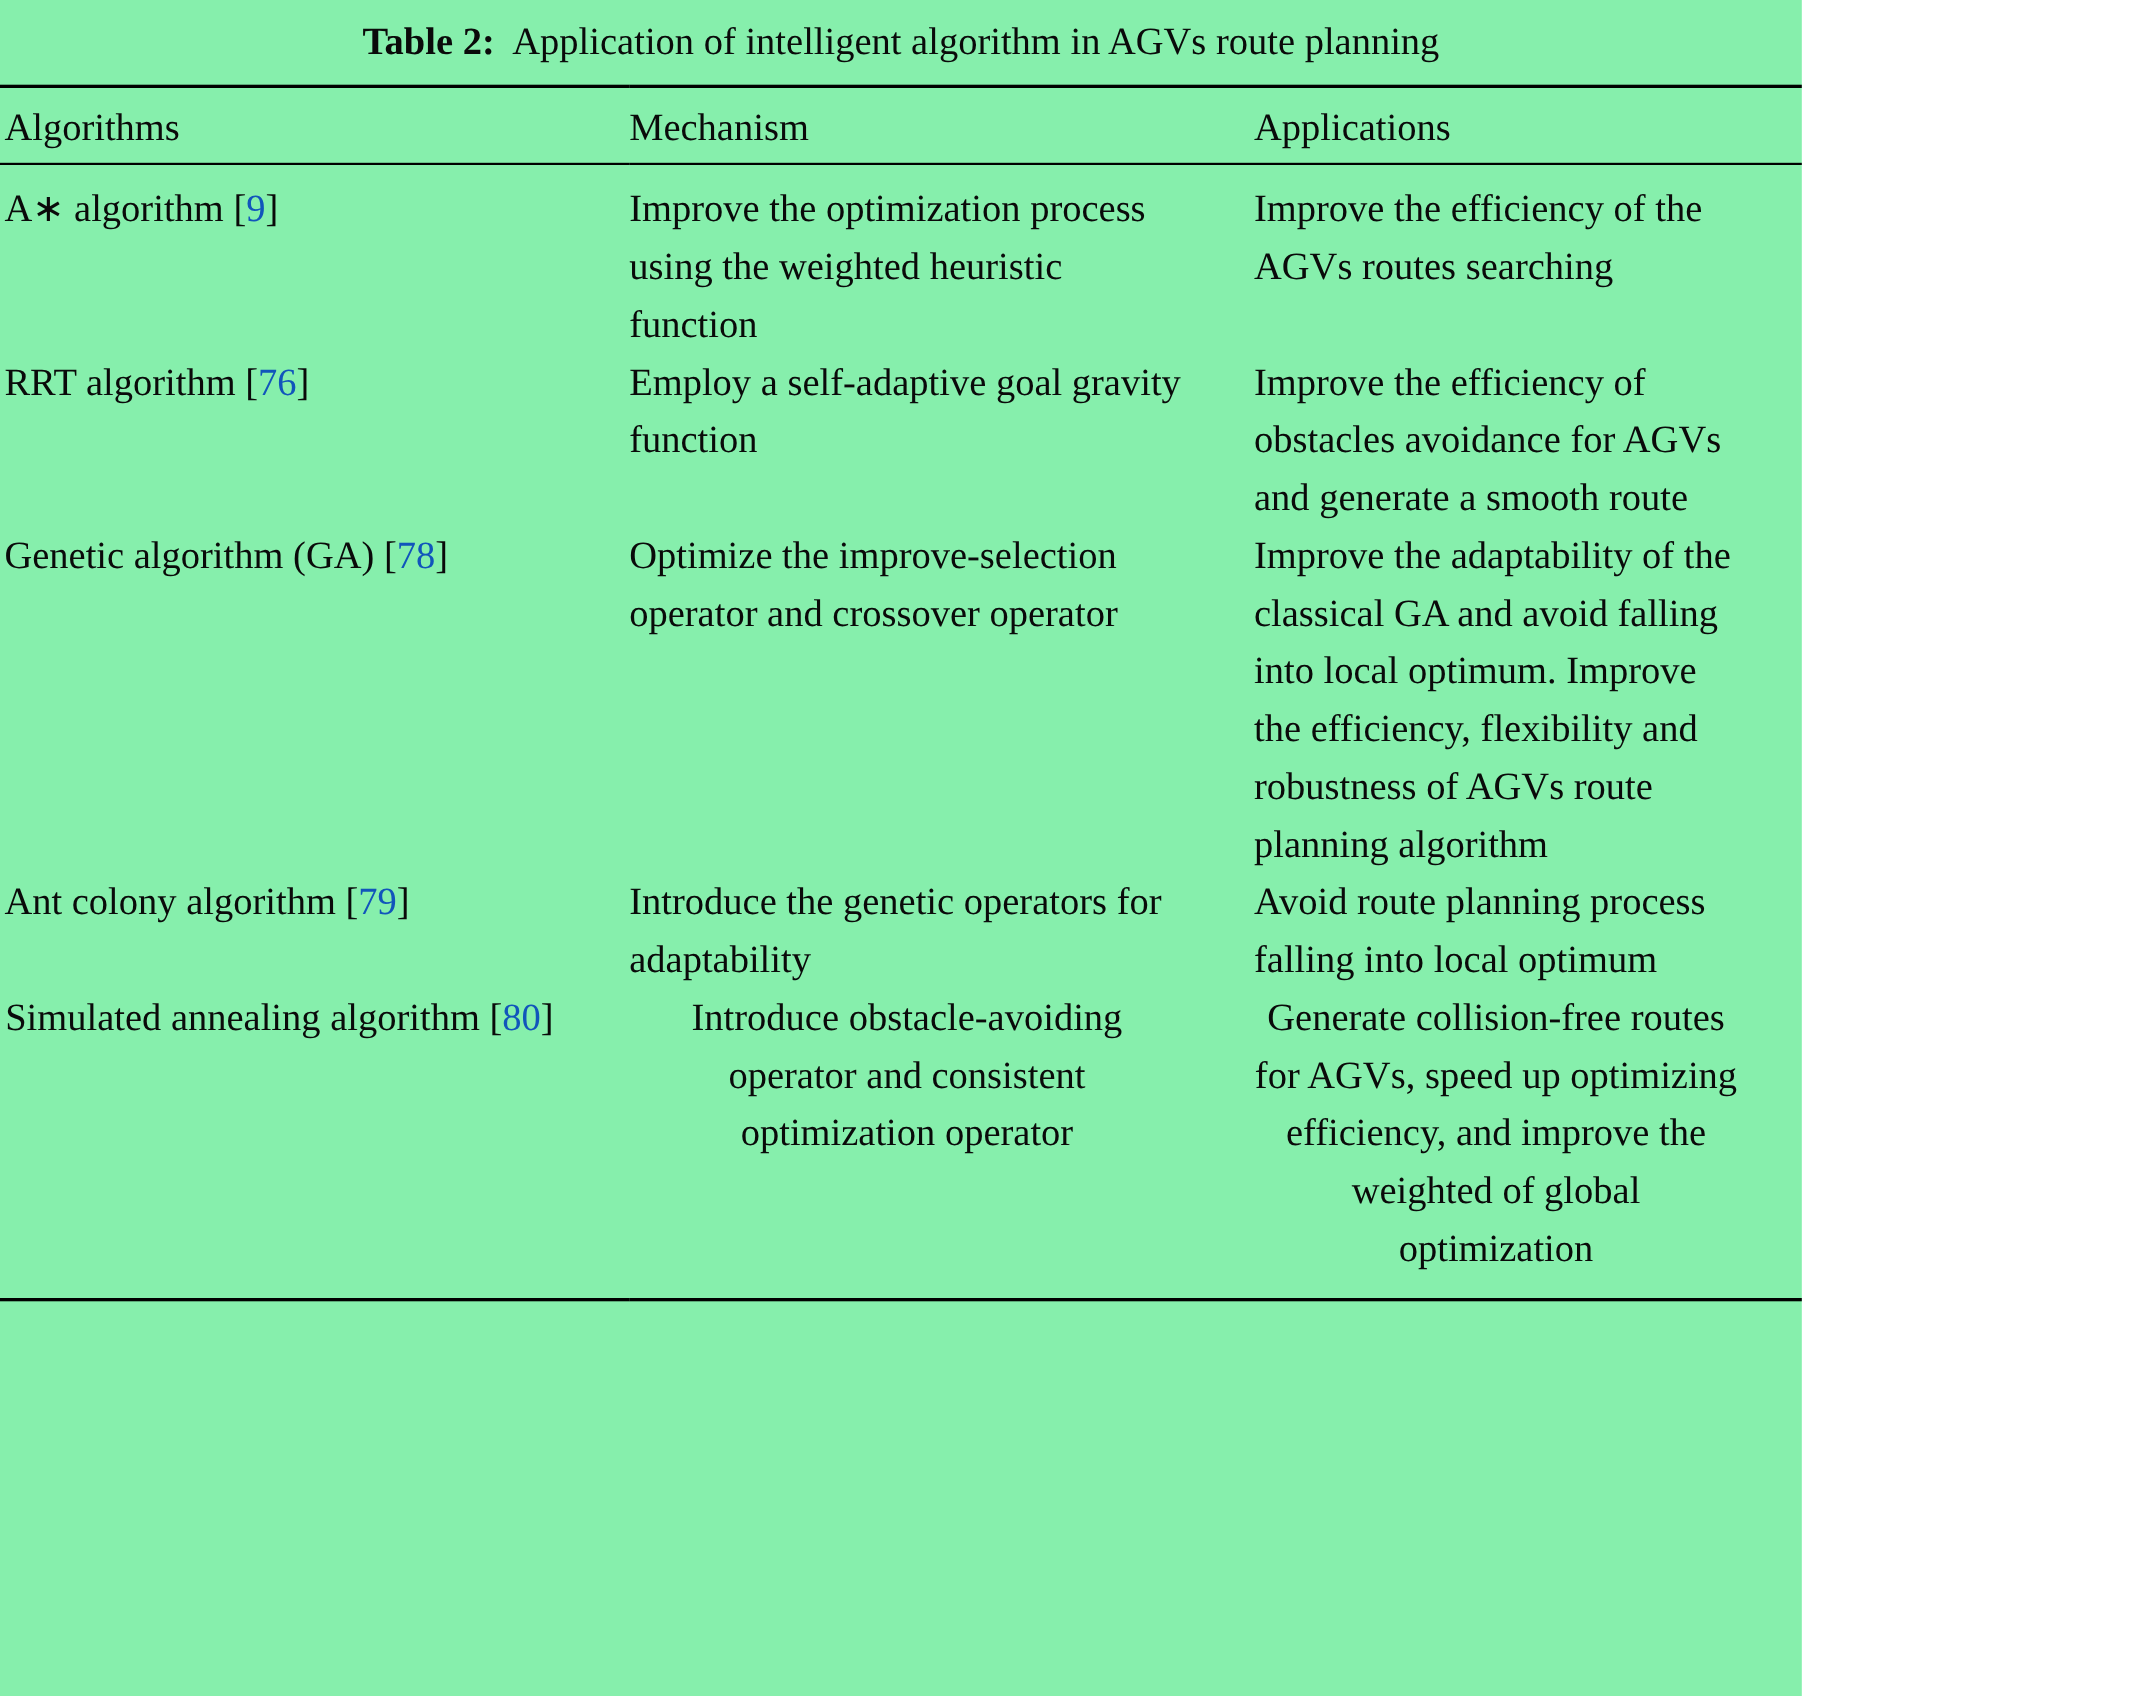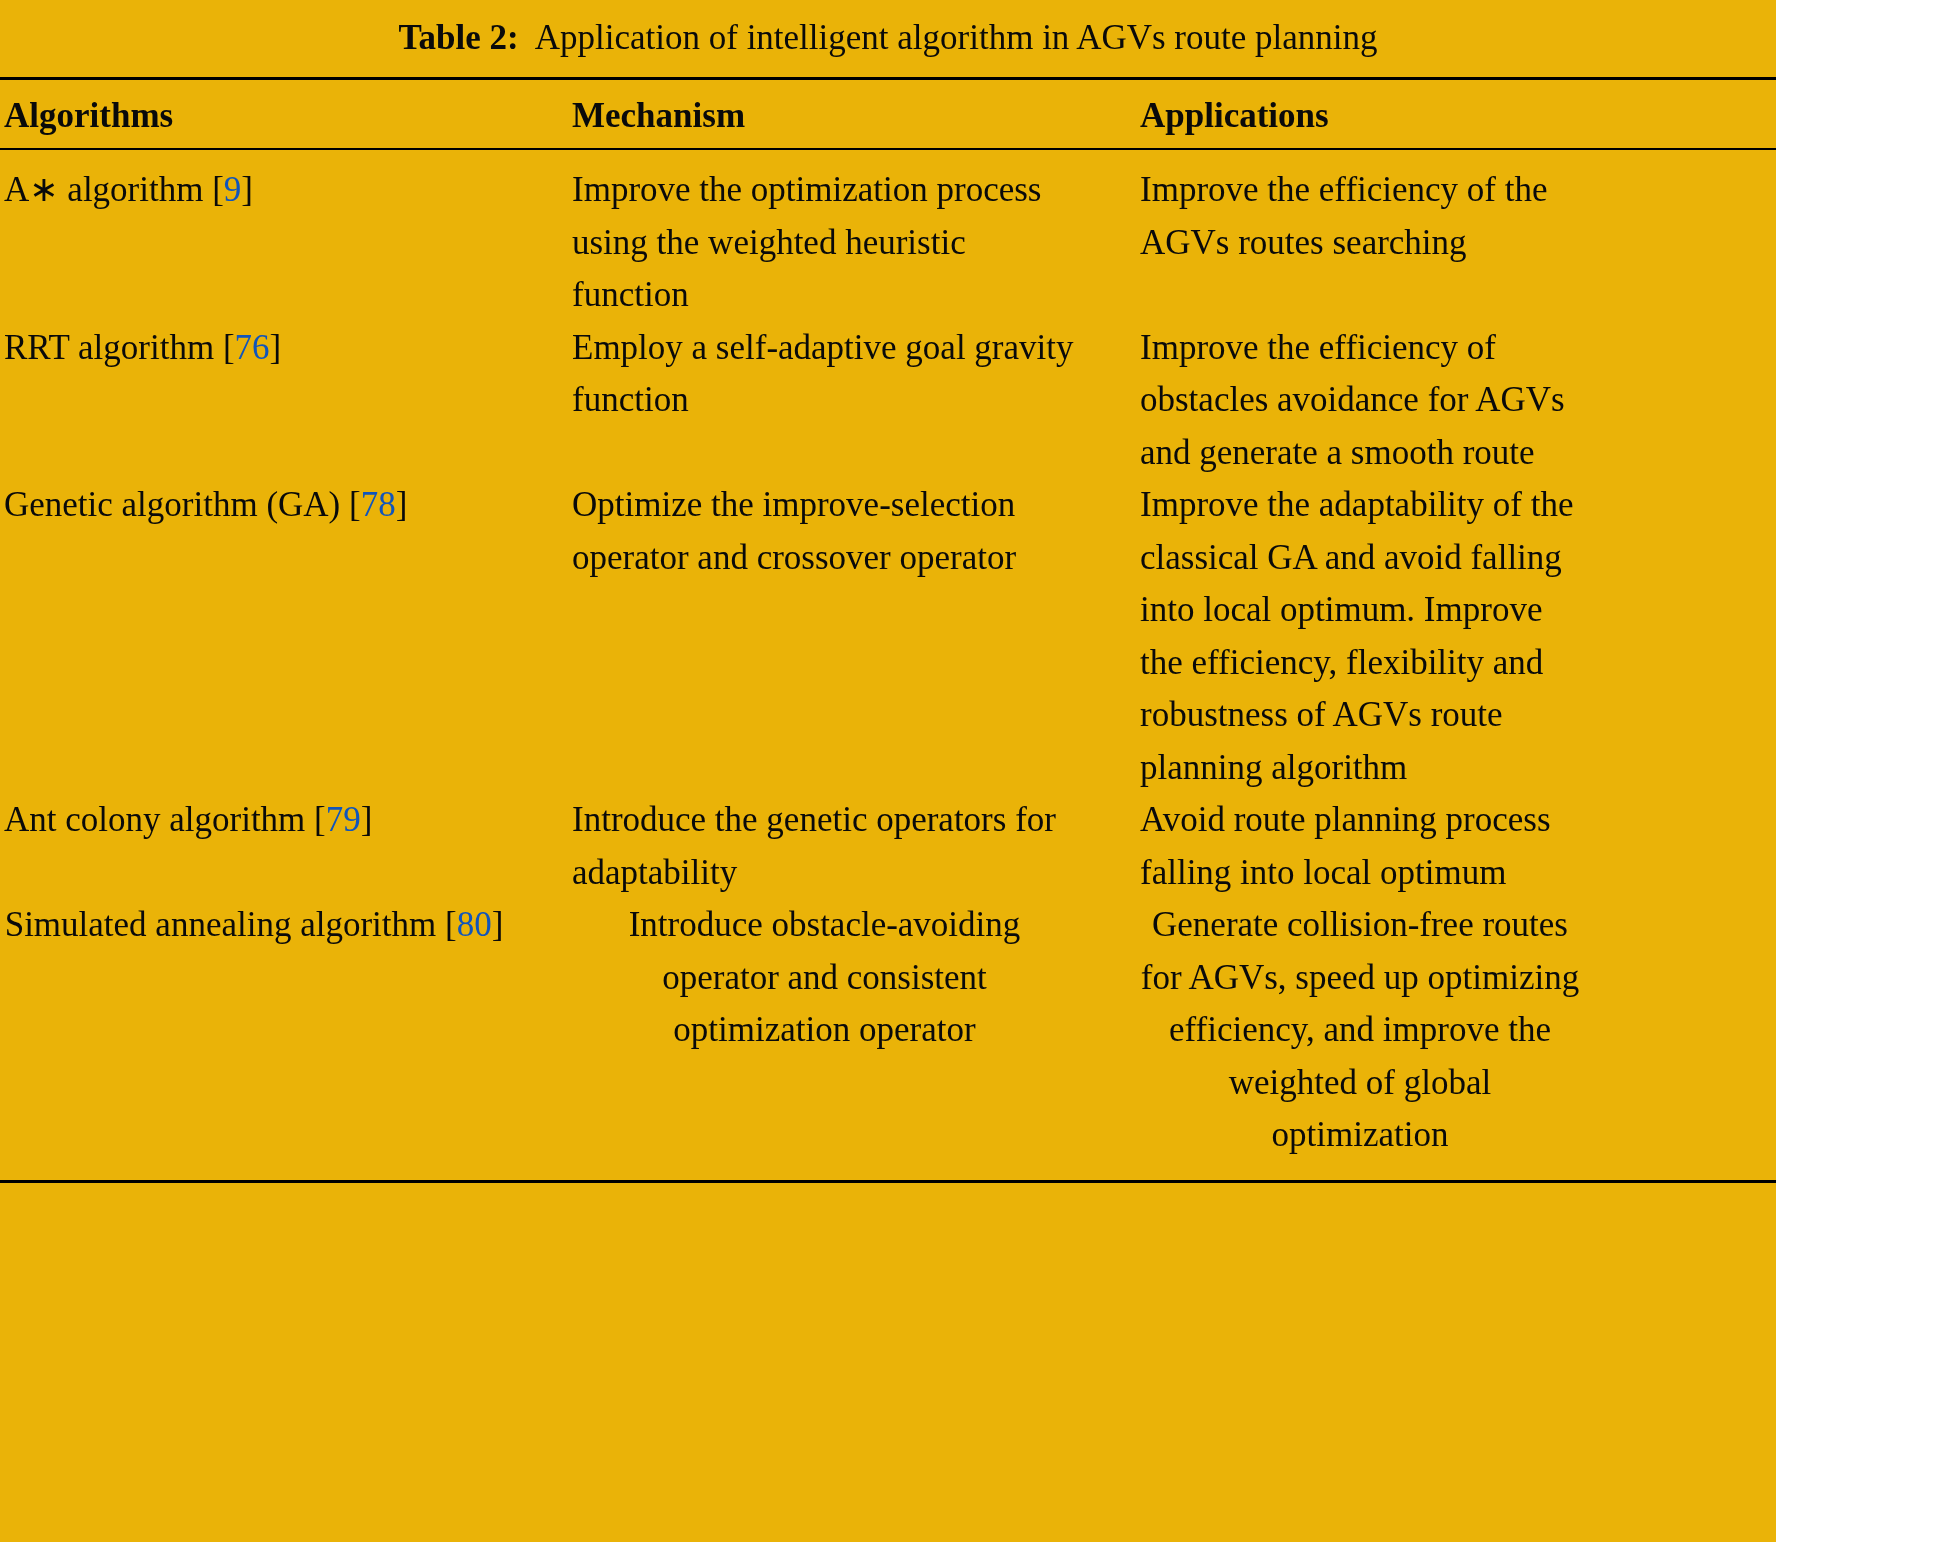--- a/index.html
+++ b/index.html
@@ -1,24 +1,24 @@
 <!DOCTYPE html>
 <html><head>
 <meta charset="utf-8">
 <style>
   html, body {
     margin: 0;
     padding: 0;
     background: #ffffff;
   }
   .page {
-    width: 1776px;
+    width: 1638px;
     height: 1542px;
     box-sizing: border-box;
-    background: #eab308;
+    background: #86efac;
     color: #0a0a0a;
     font-family: "Liberation Serif", serif;
     overflow: hidden;
     padding-top: 8px;
   }
   .caption {
     text-align: center;
     font-size: 35px;
     line-height: 1.35;
     padding: 6px 0 16px 0;
@@ -32,21 +32,21 @@
     border-collapse: collapse;
     border-top: 3px solid #000000;
     border-bottom: 3px solid #000000;
     table-layout: fixed;
   }
   col.c1 { width: 572px; }
   col.c2 { width: 568px; }
   col.c3 { width: 814px; }
   thead th {
     font-size: 35px;
-    font-weight: 700;
+    font-weight: 400;
     text-align: left;
     vertical-align: top;
     padding: 16px 0 12px 0;
     border-bottom: 2px solid #000000;
   }
   thead th.first, td.first { padding-left: 4px; }
   tbody td {
     font-size: 35px;
     vertical-align: top;
     padding: 0;

